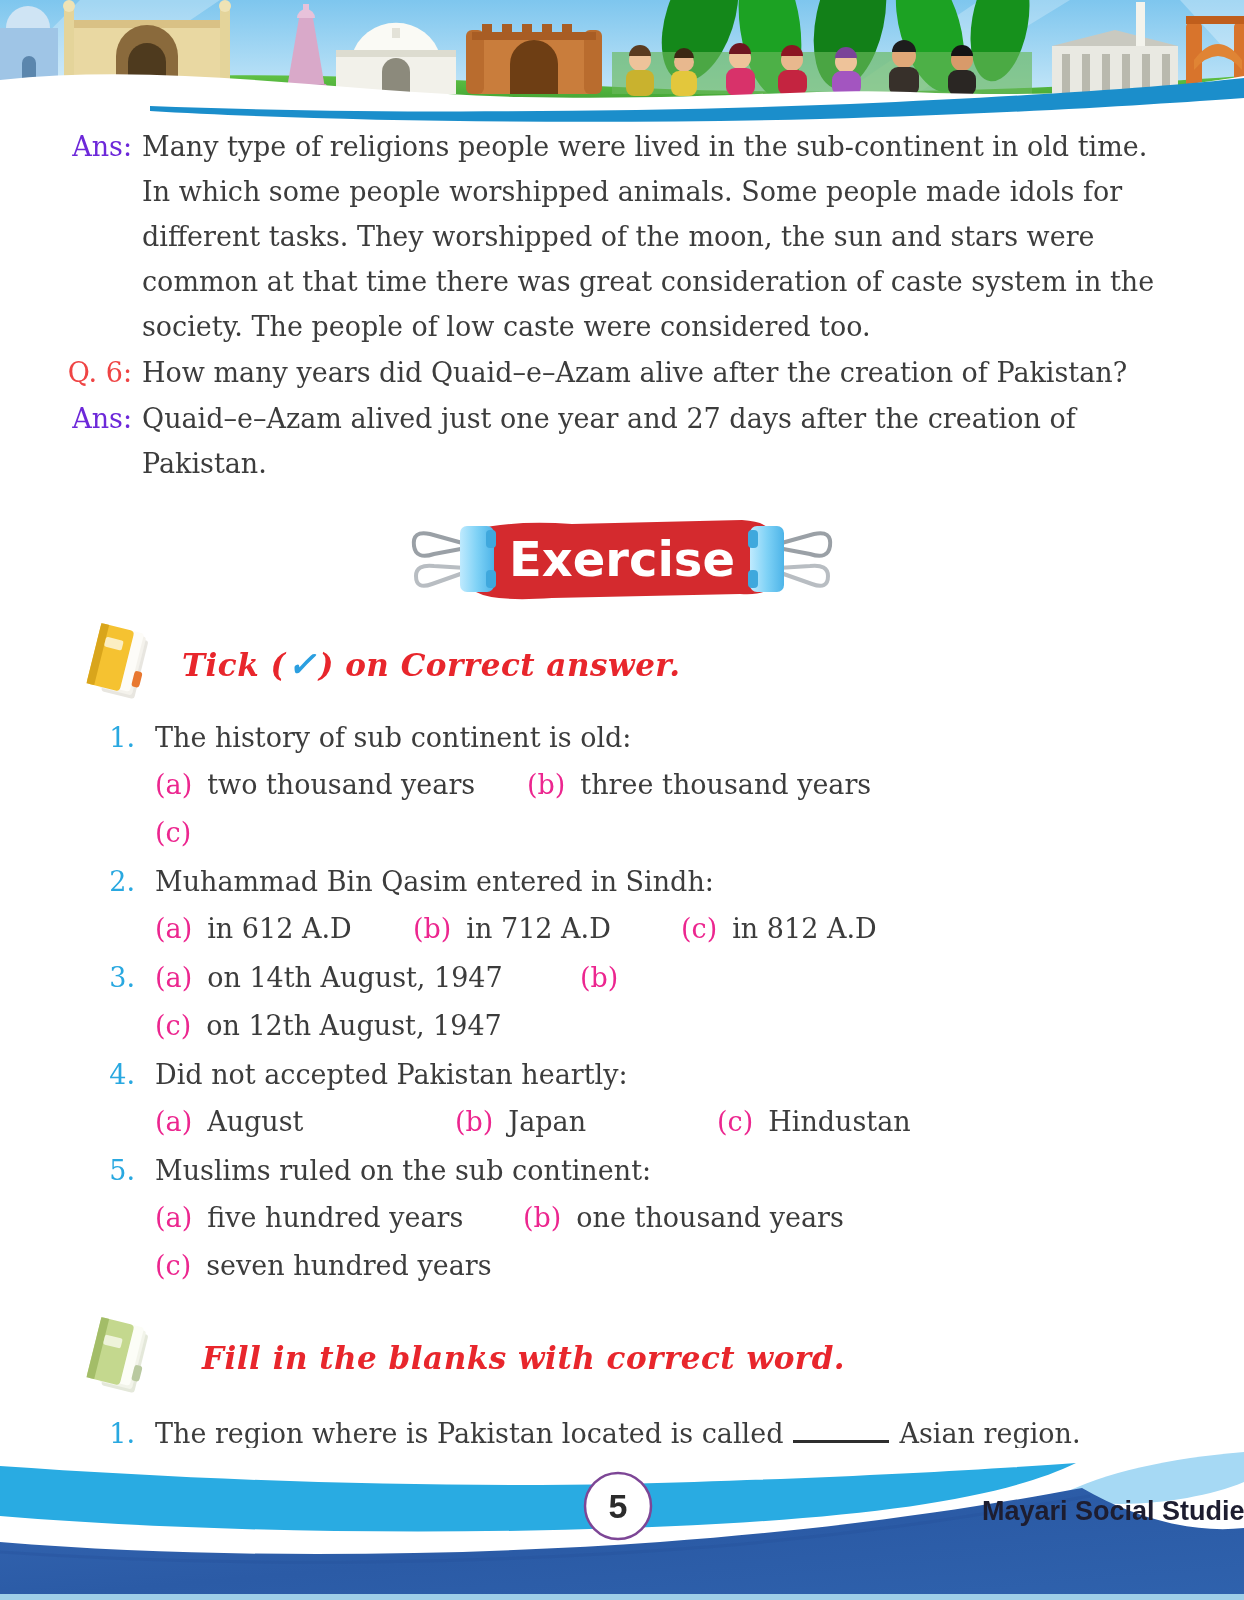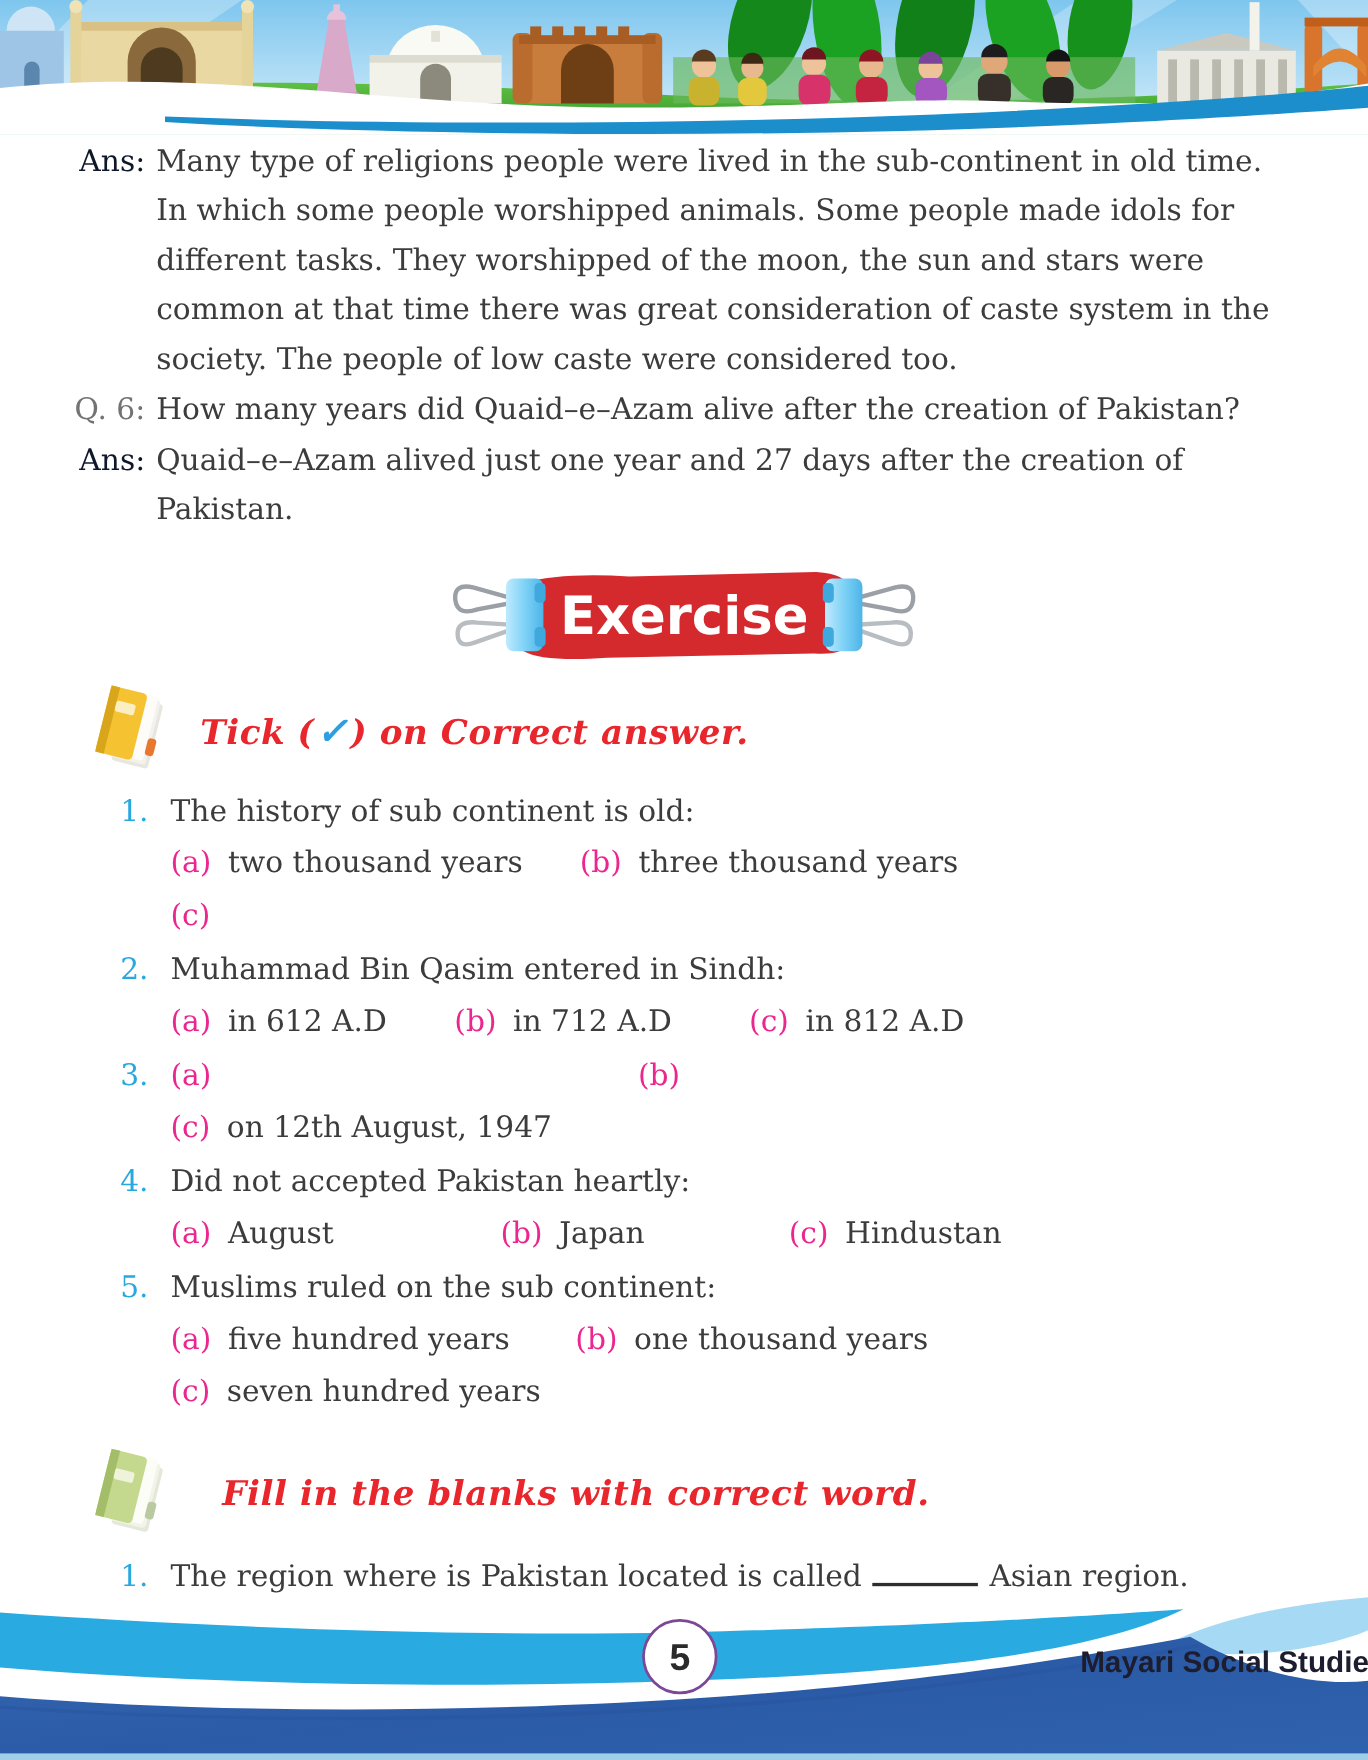--- a/index.html
+++ b/index.html
@@ -9,22 +9,22 @@
     background:#ffffff; overflow:hidden;
     font-family:"DejaVu Serif", serif; color:#3c3c3c;
   }
   
   .header-banner { position:absolute; top:0; left:0; width:1244px; height:122px; }
   
   .content { position:absolute; top:124px; left:0; width:1244px; }
   .qa-block { margin-left:142px; width:1022px; }
   .qa-row { position:relative; font-size:27px; line-height:45px; margin-bottom:1px; }
   .qa-label { position:absolute; right:100%; margin-right:10px; white-space:nowrap; font-weight:normal; }
-  .label-ans { color:#0f172a; }
-  .label-q { color:#737373; }
+  .label-ans { color:#6d28d9; }
+  .label-q { color:#ef4444; }
   
   .banner-wrap { display:flex; justify-content:center; margin:22px 0 14px 0; }
   
   .section-head { display:flex; align-items:center; margin:6px 0 8px 78px;font-style:italic; }
   .section-head .head-text {
     margin-left:26px; font-size:31px; font-weight:bold; color:#e8262c; letter-spacing:.5px;
   }
   .head-check { color:#2b9fe0; font-weight:bold; font-size:34px; padding:0 2px; }
   
   .mcq { margin-left:155px; width:1040px; }
@@ -289,20 +289,21 @@
               <span>in 812 A.D</span>
             </span>
         </div>
       </div>
 
       <div class="q2">
         <div class="q-row"><span class="q-num">3.</span></div>
         <div class="opt-line">
           <span class="opt opt-0">
               <span class="opt-letter">(a)</span>
+              <span>on 14th August, 1947</span>
             </span>
           <span class="opt opt-1">
               <span class="opt-letter">(b)</span>
             </span>
         </div>
         <div class="opt-line">
           <span class="opt">
               <span class="opt-letter">(c)</span>
               <span>on 12th August, 1947</span>
             </span>

